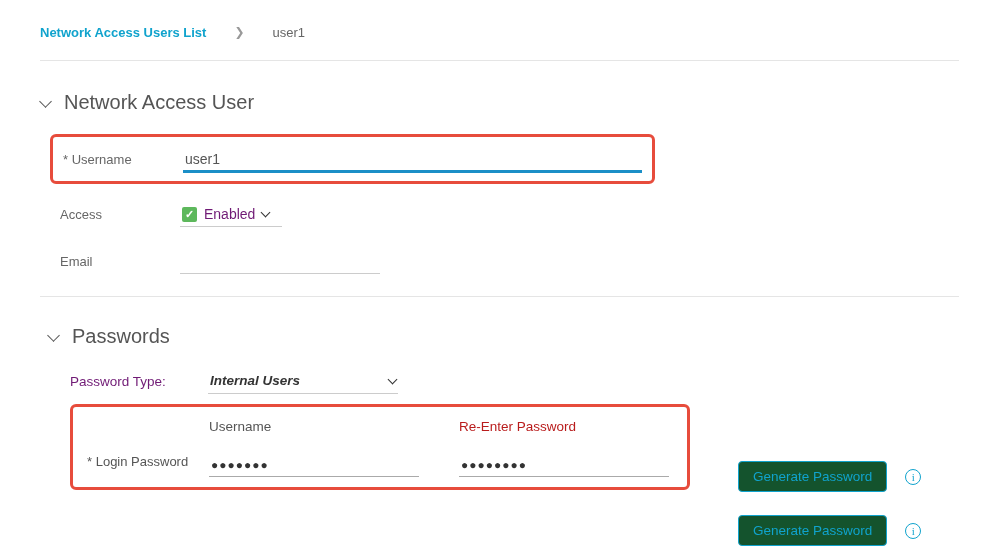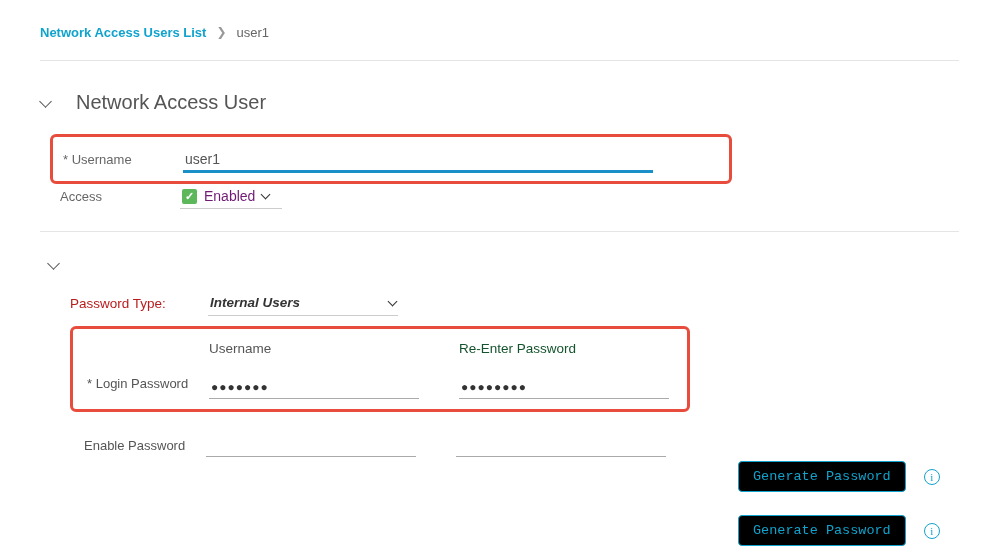--- a/index.html
+++ b/index.html
@@ -8,33 +8,33 @@
       background: #fff;
       width: 999px;
       height: 554px;
       padding: 25px 40px;
       color: #555;
       font-size: 14px;
     }
     .breadcrumb {
       display: flex;
       align-items: flex-start;
-      gap: 10px;
+      gap: 28px;
       padding-bottom: 20px;
       border-bottom: 1px solid #e5e5e5;
       margin-bottom: 30px;
       font-size: 13px;
     }
     .bc-link { color: #10a3cd; font-weight: 600; cursor: pointer; }
     .bc-sep { color: #999; font-size: 12px; }
     .bc-current { color: #666; font-weight: 500; }
     .section-header {
       display: flex;
       align-items: center;
-      gap: 26px;
+      gap: 14px;
       margin-bottom: 20px;
     }
     .chevron-down {
       display: inline-block;
       width: 10px;
       height: 10px;
       position: relative;
     }
     .chevron-down::before {
       content: "";
@@ -71,21 +71,22 @@
       border-radius: 6px;
     }
     .field-row {
       display: flex;
       align-items: center;
       padding: 0 10px;
       min-height: 42px;
     }
     .rb-username {
       margin-left: 10px;
-      width: 682px;
+      width: 605px;
+      margin-bottom: 18px;
     }
     .rb-username .field-row { padding-top: 8px; padding-bottom: 8px; }
     .label {
       width: 120px;
       font-size: 13px;
       color: #666;
       flex-shrink: 0;
     }
     .label .req { color: #666; }
     .input-underline {
@@ -140,21 +141,21 @@
       border-top: 1px solid #e5e5e5;
       margin: 10px 0 28px;
     }
     .pw-section .section-header { margin-left: 8px; }
     .pw-type-row {
       display: flex;
       align-items: center;
       padding-left: 30px;
       margin-bottom: 10px;
     }
-    .pw-type-label { width: 138px; font-size: 13.5px; color: #b91c1c; }
+    .pw-type-label { width: 138px; font-size: 13.5px; color: #701a75; }
     .pw-type-select {
       display: flex;
       align-items: center;
       justify-content: space-between;
       border-bottom: 1px solid #ccc;
       padding: 5px 2px;
       width: 190px;
       cursor: pointer;
     }
     .pw-type-val { color: #333; font-weight: 600; font-size: 13.5px; font-style: italic; }
@@ -163,21 +164,21 @@
       width: 620px;
       padding: 8px 14px 10px;
     }
     .pw-headers {
       display: flex;
       margin-bottom: 20px;
       padding-top: 4px;
     }
     .pw-col-label { width: 122px; }
     .pw-col1 { width: 250px; font-size: 13.5px; color: #555; }
-    .pw-col2 { font-size: 13.5px; color: #14532d; }
+    .pw-col2 { font-size: 13.5px; color: #b91c1c; }
     .pw-row { display: flex; align-items: flex-start; }
     .pw-row-label { width: 122px; font-size: 13px; color: #555; }
     .pw-input {
       border: none;
       border-bottom: 1px solid #aaa;
       width: 210px;
       padding: 4px 2px;
       background: transparent;
       font-size: 12px;
       letter-spacing: 1px;
@@ -186,27 +187,27 @@
     }
     .pw-gap { width: 40px; }
     .enable-row {
       display: flex;
       align-items: center;
       margin-left: 44px;
       margin-top: 22px;
     }
     .gen-btn {
       border: 1px solid #10a3cd;
-      background: #000000;
+      background: #14532d;
       color: #10a3cd;
       padding: 7px 14px;
       border-radius: 4px;
       font-size: 13.5px;
       cursor: pointer;
-      font-family: Liberation Mono, monospace;
+      font-family: Liberation Sans, sans-serif;
     }
     .info-icon {
       display: inline-flex;
       align-items: center;
       justify-content: center;
       width: 16px;
       height: 16px;
       border: 1.3px solid #10a3cd;
       border-radius: 50%;
       color: #10a3cd;
@@ -256,26 +257,31 @@
 
   <div class="status-row">
     <span class="label">Access</span>
     <div class="status-val">
       <span class="check-sq">✓</span>
       <span class="status-text">Enabled</span>
       <span class="chevron-down-sm"></span>
     </div>
   </div>
 
+  <div class="email-row">
+    <span class="label">Email</span>
+    <input class="email-input" type="text" value="" style="">
+  </div>
 
   <hr class="hr-sep">
 
   <div class="pw-section">
     <div class="section-header">
       <span class="chevron-down"></span>
+      <span class="section-title">Passwords</span>
     </div>
 
     <div class="pw-type-row">
       <span class="pw-type-label">Password Type:</span>
       <div class="pw-type-select">
         <span class="pw-type-val">Internal Users</span>
         <span class="chevron-down-sm"></span>
       </div>
     </div>
 
@@ -286,26 +292,20 @@
         <span class="pw-col2">Re-Enter Password</span>
       </div>
       <div class="pw-row">
         <span class="pw-row-label"><span class="req">* </span><span>Login Password</span></span>
         <input class="pw-input" type="text" value="●●●●●●●" style="">
         <span class="pw-gap"></span>
         <input class="pw-input" type="text" value="●●●●●●●●" style="">
       </div>
     </div>
 
-    <div class="enable-row">
-      <span class="pw-row-label">Enable Password</span>
-      <input class="pw-input" type="text" value="" style="">
-      <span class="pw-gap"></span>
-      <input class="pw-input" type="text" value="" style="">
-    </div>
   </div>
 
   <div class="login-extra">
     <button class="gen-btn">Generate Password</button>
     <span class="info-icon">i</span>
   </div>
   <div class="enable-extra">
     <button class="gen-btn">Generate Password</button>
     <span class="info-icon">i</span>
   </div>

